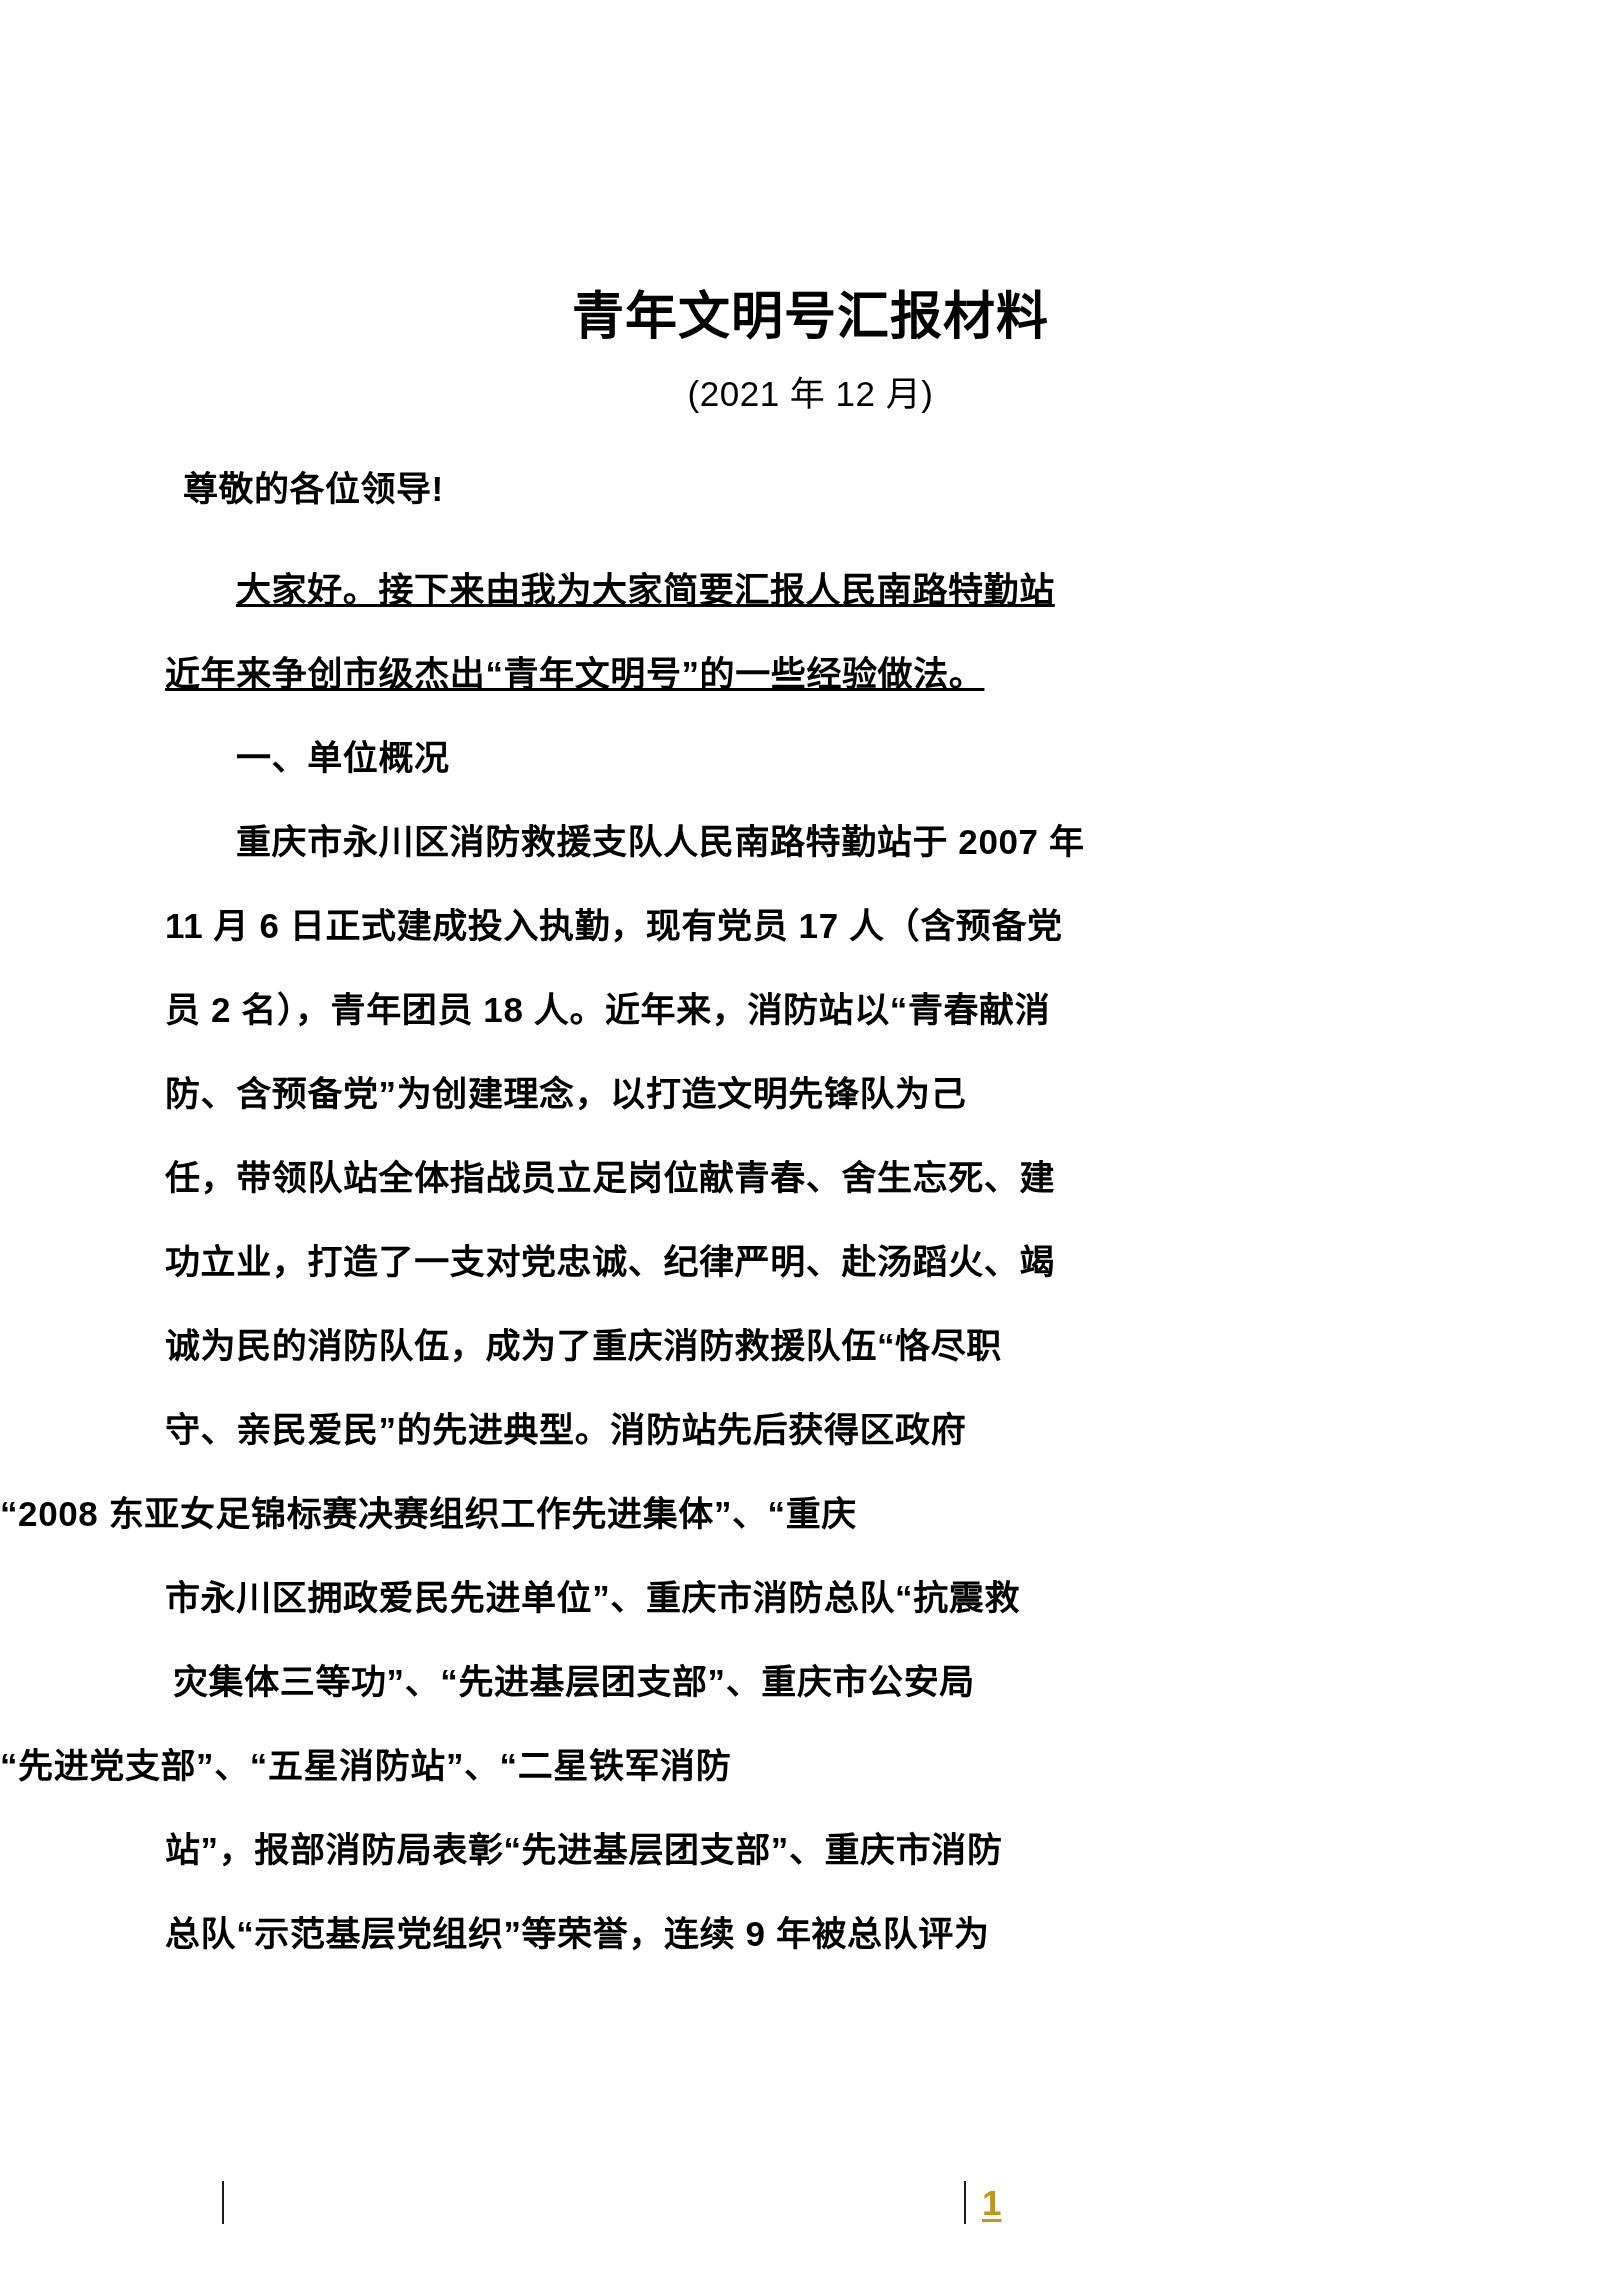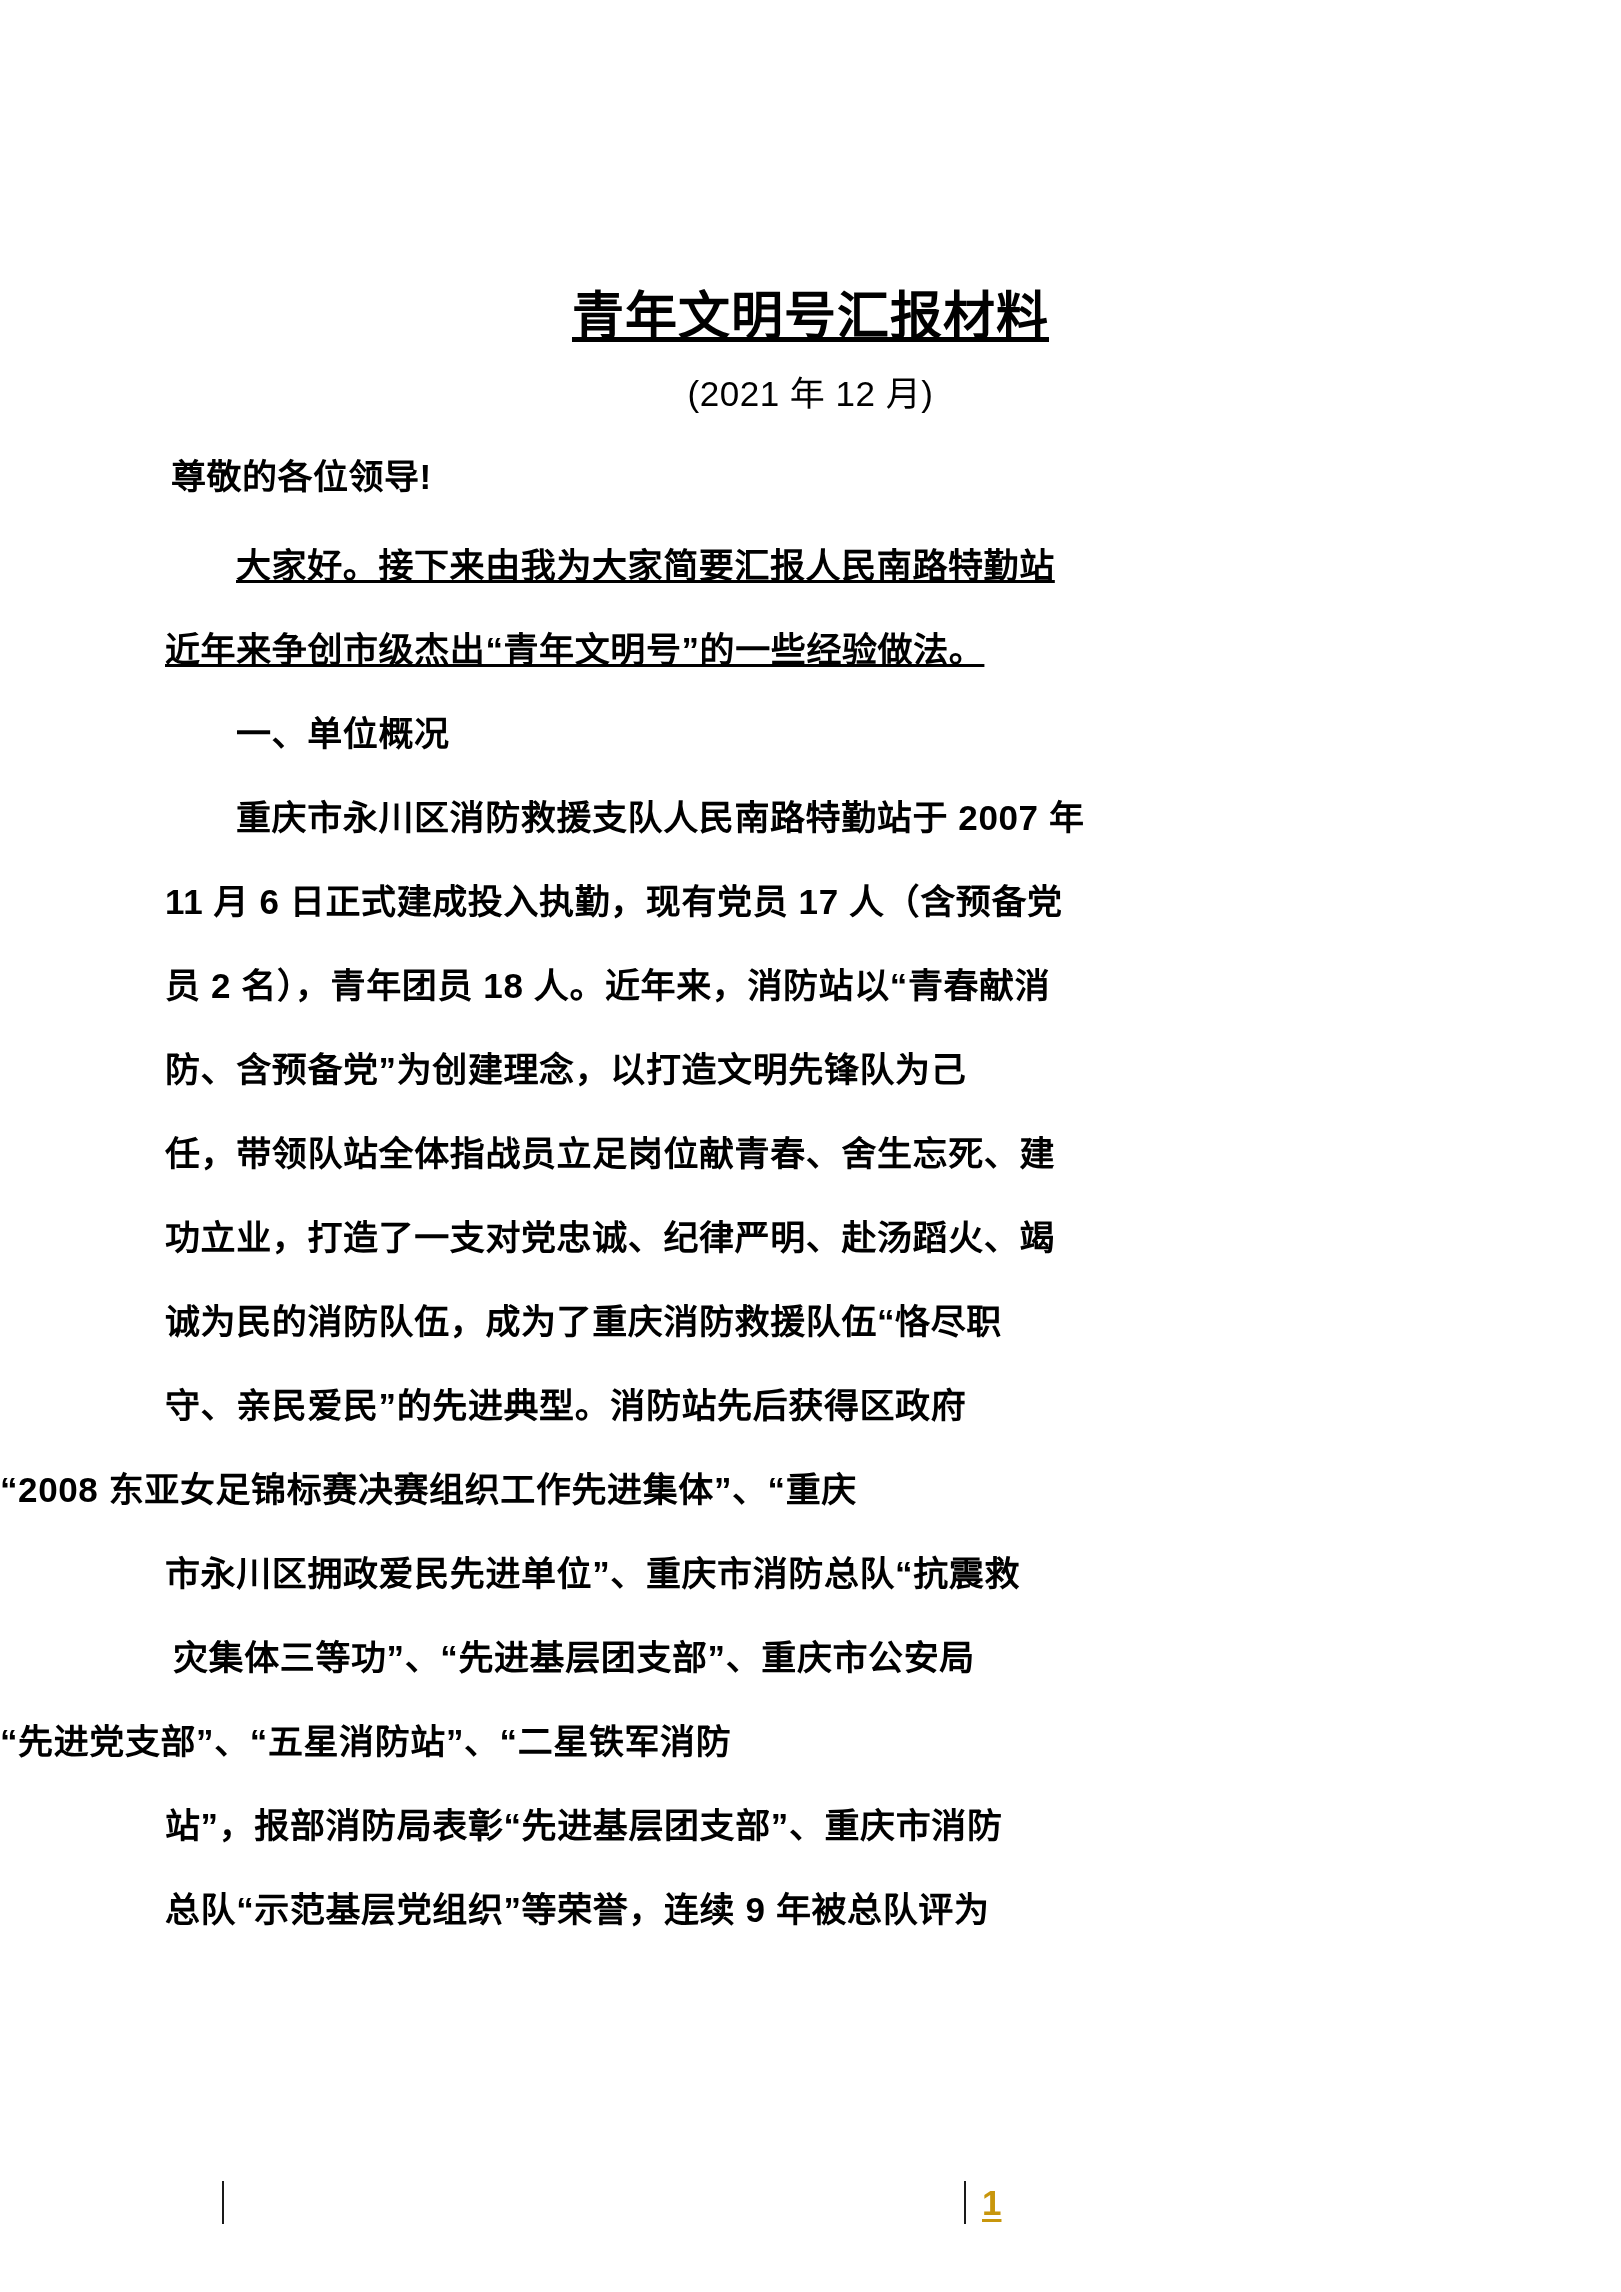--- a/index.html
+++ b/index.html
@@ -26,21 +26,20 @@
   
   .doc-title {
     text-align: center;
     font-size: 52px;
     font-weight: 700;
     letter-spacing: 1px;
     line-height: 1.25;
     margin: 0;
     padding-top: 284px;
     font-family: "Liberation Sans", "DejaVu Sans", sans-serif;
-    text-decoration: underline;
   }
   .doc-subtitle {
     text-align: center;
     font-size: 37px;
     font-weight: 700;
     line-height: 1.3;
     margin: 0;
     padding-top: 25.5px;
     letter-spacing: 0.5px;
   }
@@ -56,21 +55,21 @@
 
   
   .body-block {
     margin: 0;
     padding: 0;
   }
   .salutation {
     font-size: 35px;
     font-weight: 700;
     line-height: 1.0;
-    margin: 4px;
+    margin: 16px;
     padding-left: 167px;
     padding-top: 39px;
     letter-spacing: 0.5px;
   }
 
   
   .line {
     display: block;
     font-size: 35px;
     font-weight: 700;

